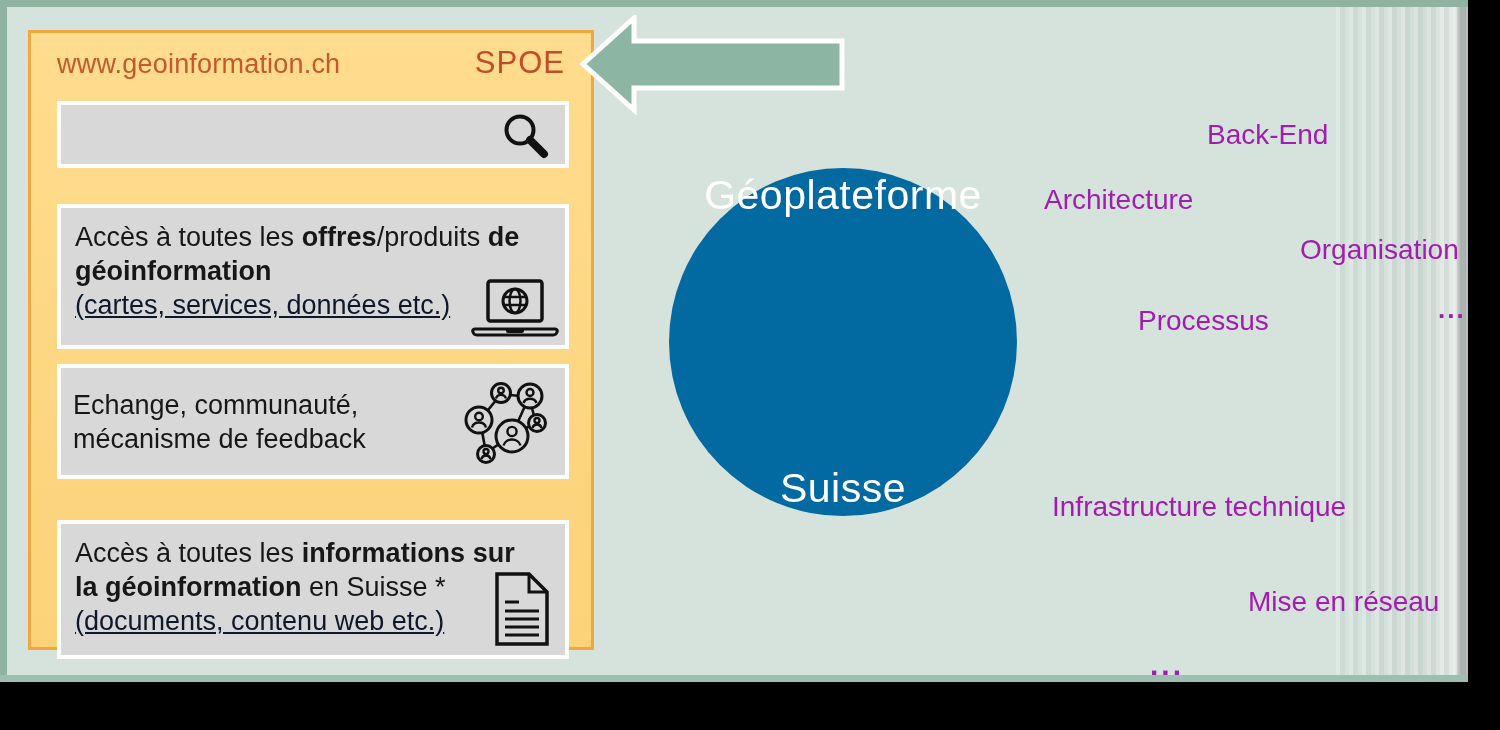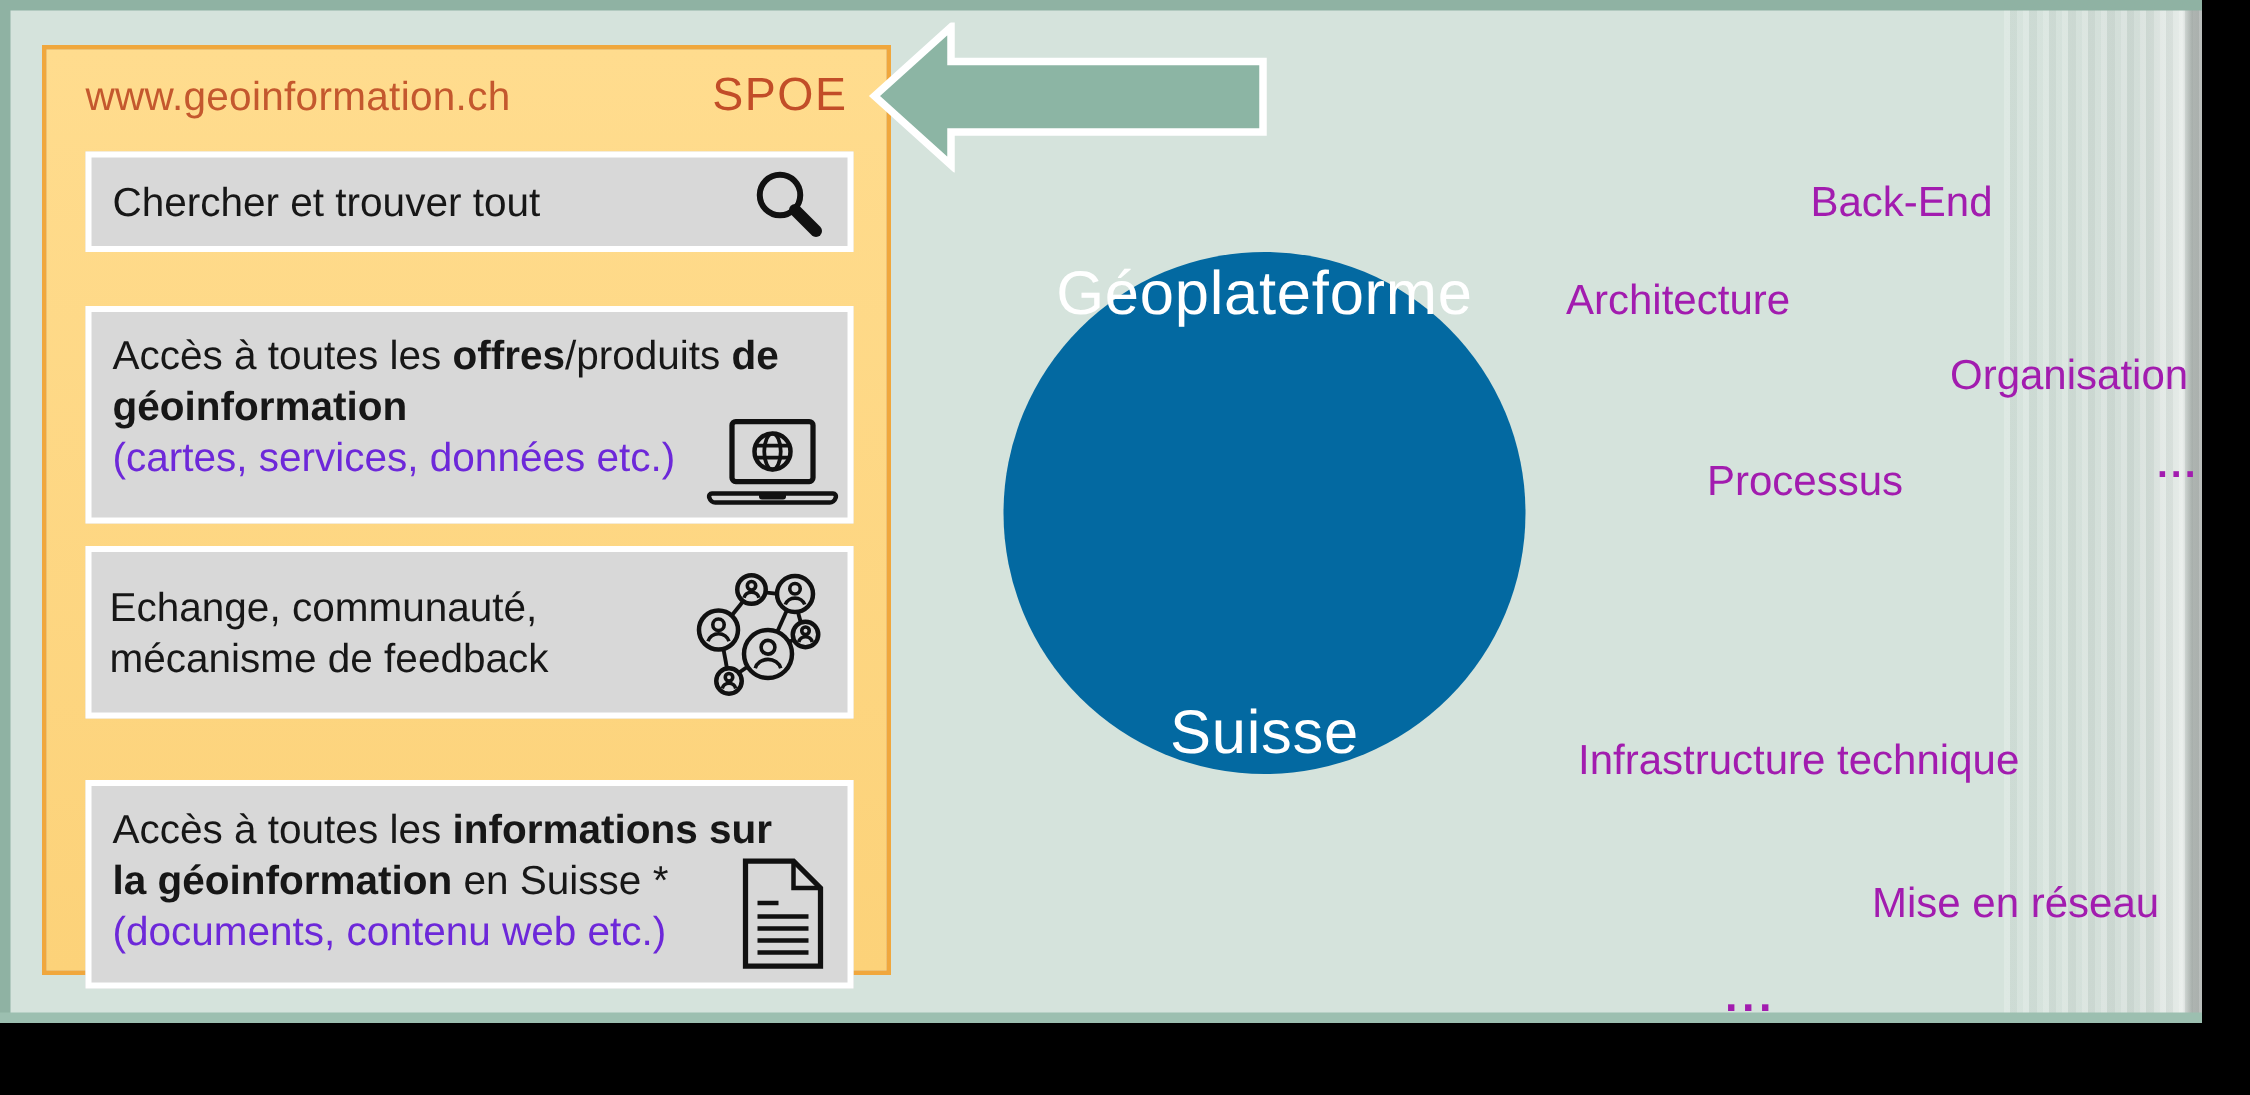--- a/index.html
+++ b/index.html
@@ -51,21 +51,21 @@
   }
   .box-search    { height:67px;  margin-top:8px;  display:flex; align-items:center; padding-left:14px; }
   .box-offers    { height:145px; margin-top:36px; padding:12px 0 0 14px; }
   .box-community { height:115px; margin-top:15px; display:flex; align-items:center; padding-left:12px; }
   .box-info      { height:139px; margin-top:41px; padding:12px 0 0 14px; }
 
   .box-text   { display:block; }
   .wrap-485   { width:485px; }
   .wrap-470   { width:460px; }
   .wrap-300   { width:310px; }
-  .muted      { color:#6d28d9; }
+  .muted      { color:#0f172a;text-decoration:underline; }
   b           { font-weight:700; }
 
   .icon-right-center { position:absolute; right:16px; top:50%; transform:translateY(-50%); }
   .icon-search       { position:absolute; right:14px; top:50%; transform:translateY(-50%); }
   .icon-laptop       { position:absolute; right:6px;  bottom:5px; }
   .icon-doc          { position:absolute; right:14px; bottom:8px; }
 
   
   .big-arrow { position:absolute; left:579px; top:15px; }
 
@@ -102,21 +102,20 @@
   <div class="edge-left"></div>
   <div class="edge-bottom"></div>
 
   <div class="spoe-panel">
     <div class="panel-header">
       <span class="panel-url">www.geoinformation.ch</span>
       <span class="panel-badge">SPOE</span>
     </div>
 
     <div class="gray-box box-search">
-      <span class="box-text">Chercher et trouver tout</span>
       <span class="icon-search">
         <svg width="52" height="52" viewBox="0 0 52 52">
           <circle cx="21" cy="21" r="13.5" fill="none" stroke="#111" stroke-width="4"></circle>
           <line x1="31" y1="31" x2="45" y2="45" stroke="#111" stroke-width="8" stroke-linecap="round"></line>
         </svg>
       </span>
     </div>
 
     <div class="gray-box box-offers">
       <span class="box-text wrap-485"><span>Accès à toutes les </span><b>offres</b><span>/produits </span><b>de géoinformation</b></span>

